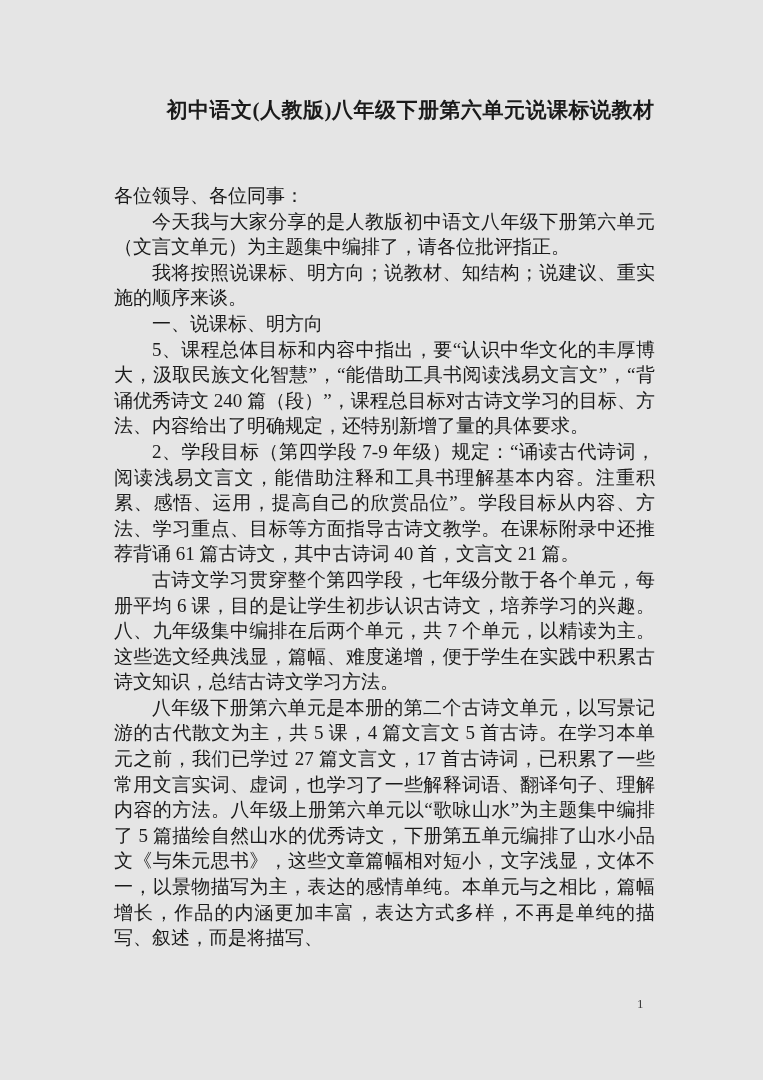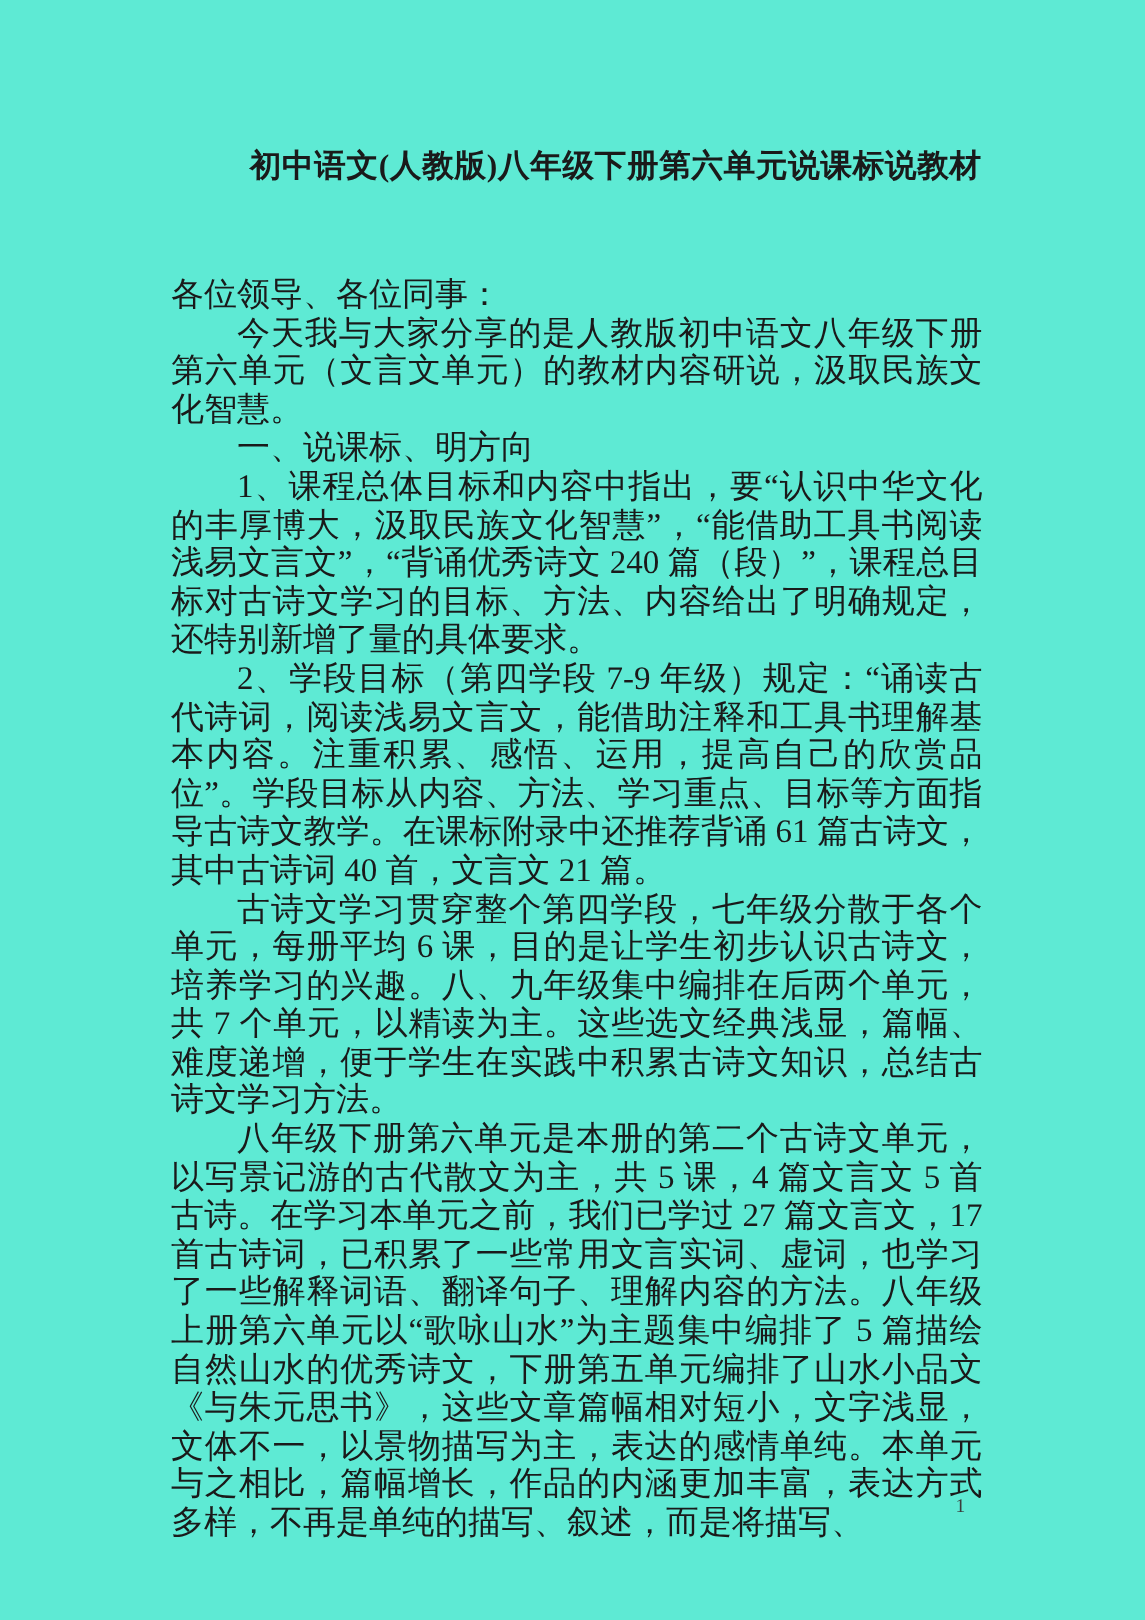--- a/index.html
+++ b/index.html
@@ -4,21 +4,21 @@
 <style>
   html, body {
     margin: 0;
     padding: 0;
     background: #ffffff;
   }
   .doc-page {
     position: relative;
     width: 763px;
     height: 1080px;
-    background: #5eead4;
+    background: #e5e5e5;
     overflow: hidden;
     font-family: "Liberation Serif", "DejaVu Serif", serif;
     color: #1a1a1a;
   }
   .doc-title {
     position: absolute;
     top: 96px;
     left: 0;
     width: 100%;
     text-align: center;
@@ -26,21 +26,21 @@
     font-size: 21px;
     font-weight: bold;
     letter-spacing: 0.5px;
     white-space: nowrap;
   }
   .doc-body {
     position: absolute;
     top: 183px;
     left: 114px;
     width: 541px;
-    font-size: 22px;
+    font-size: 19px;
     line-height: 25.6px;
     text-align: justify;
     text-justify: inter-character;
   }
   .doc-body p {
     margin: 0;
     padding: 0;
   }
   .doc-body p.indent {
     text-indent: 2em;
@@ -55,23 +55,24 @@
 </style>
 </head>
 <body>
 
 <div class="doc-page">
 
   <div class="doc-title">初中语文(人教版)八年级下册第六单元说课标说教材</div>
 
   <div class="doc-body">
     <p>各位领导、各位同事：</p>
-    <p class="indent">今天我与大家分享的是人教版初中语文八年级下册第六单元（文言文单元）的教材内容研说，汲取民族文化智慧。</p>
+    <p class="indent">今天我与大家分享的是人教版初中语文八年级下册第六单元（文言文单元）为主题集中编排了，请各位批评指正。</p>
+    <p class="indent">我将按照说课标、明方向；说教材、知结构；说建议、重实施的顺序来谈。</p>
     <p class="indent">一、说课标、明方向</p>
-    <p class="indent">1、课程总体目标和内容中指出，要“认识中华文化的丰厚博大，汲取民族文化智慧”，“能借助工具书阅读浅易文言文”，“背诵优秀诗文 240 篇（段）”，课程总目标对古诗文学习的目标、方法、内容给出了明确规定，还特别新增了量的具体要求。</p>
+    <p class="indent">5、课程总体目标和内容中指出，要“认识中华文化的丰厚博大，汲取民族文化智慧”，“能借助工具书阅读浅易文言文”，“背诵优秀诗文 240 篇（段）”，课程总目标对古诗文学习的目标、方法、内容给出了明确规定，还特别新增了量的具体要求。</p>
     <p class="indent">2、学段目标（第四学段 7-9 年级）规定：“诵读古代诗词，阅读浅易文言文，能借助注释和工具书理解基本内容。注重积累、感悟、运用，提高自己的欣赏品位”。学段目标从内容、方法、学习重点、目标等方面指导古诗文教学。在课标附录中还推荐背诵 61 篇古诗文，其中古诗词 40 首，文言文 21 篇。</p>
     <p class="indent">古诗文学习贯穿整个第四学段，七年级分散于各个单元，每册平均 6 课，目的是让学生初步认识古诗文，培养学习的兴趣。八、九年级集中编排在后两个单元，共 7 个单元，以精读为主。这些选文经典浅显，篇幅、难度递增，便于学生在实践中积累古诗文知识，总结古诗文学习方法。</p>
     <p class="indent">八年级下册第六单元是本册的第二个古诗文单元，以写景记游的古代散文为主，共 5 课，4 篇文言文 5 首古诗。在学习本单元之前，我们已学过 27 篇文言文，17 首古诗词，已积累了一些常用文言实词、虚词，也学习了一些解释词语、翻译句子、理解内容的方法。八年级上册第六单元以“歌咏山水”为主题集中编排了 5 篇描绘自然山水的优秀诗文，下册第五单元编排了山水小品文《与朱元思书》，这些文章篇幅相对短小，文字浅显，文体不一，以景物描写为主，表达的感情单纯。本单元与之相比，篇幅增长，作品的内涵更加丰富，表达方式多样，不再是单纯的描写、叙述，而是将描写、</p>
   </div>
 
   <div class="page-number">1</div>
 
 </div>
 
 </body></html>

